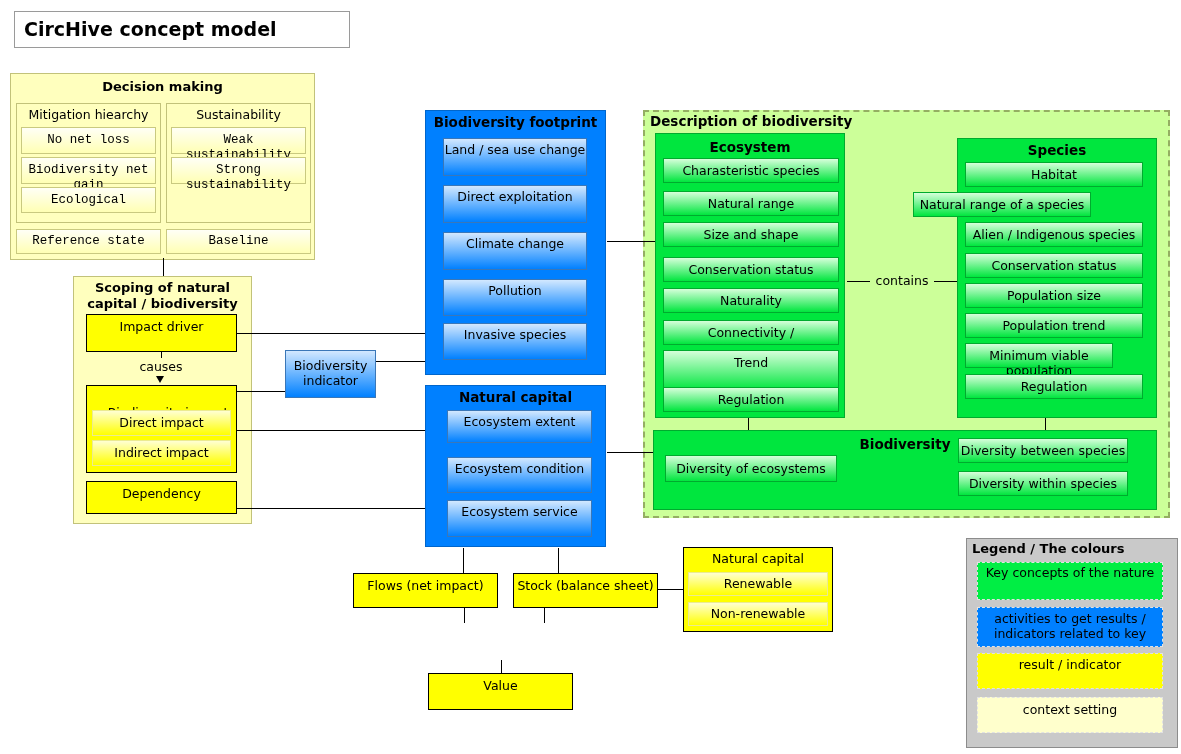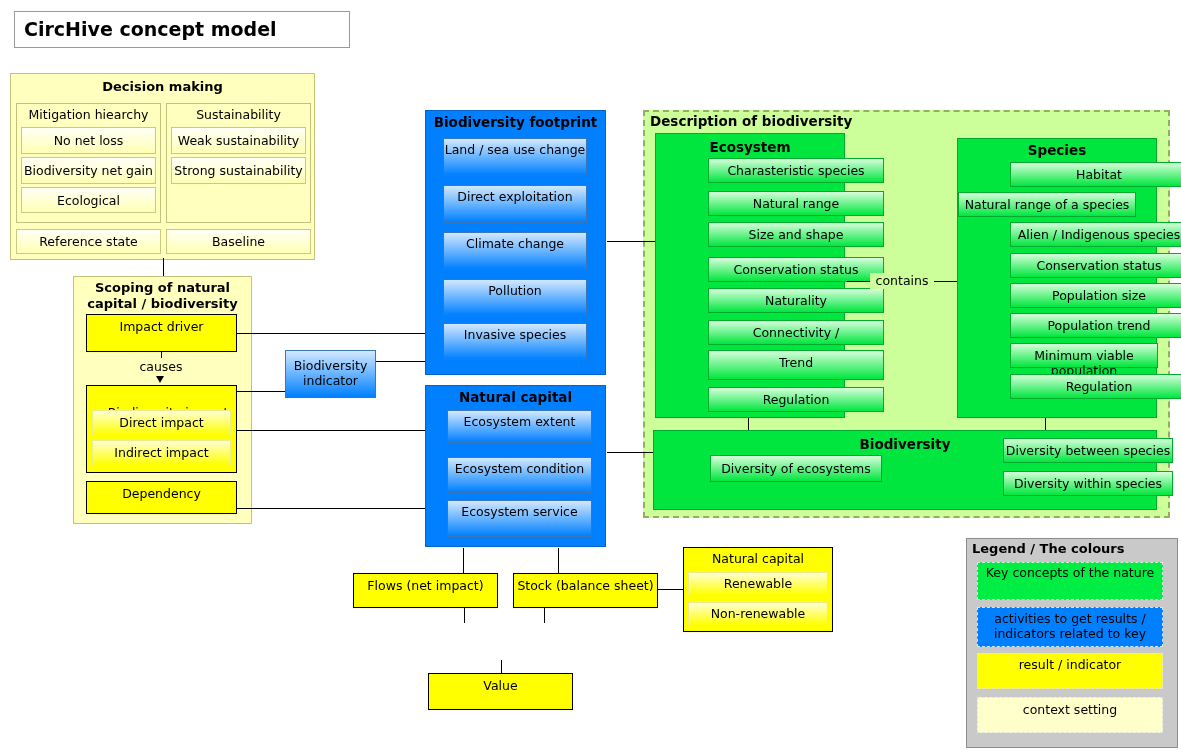--- a/index.html
+++ b/index.html
@@ -5,31 +5,31 @@
   html,body { margin:0; padding:0; background:#fff; }
   .canvas { position:relative; width:1181px; height:754px; background:#ffffff;
             font-family:"DejaVu Sans", sans-serif; color:#000; overflow:hidden; }
   .abs { position:absolute; box-sizing:border-box; }
   .t  { font-weight:bold; font-size:13px; text-align:center; line-height:16px; }
   .t2 { font-weight:bold; font-size:13.5px; text-align:center; line-height:17px; }
   .s  { font-size:12.5px; line-height:15px; }
   .ctr { text-align:center; }
   
   .ly      { background:#FFFFBE; border:1px solid #C2C27A; }
-  .leaf-ly { background:linear-gradient(#fffff6,#ffffb4); border:1px solid #C9C980; }
+  .leaf-ly { background:linear-gradient(#fffff6,#ffffb4); border:1px solid #C9C980;font-family:Liberation Mono, monospace; }
   
   .yellow  { background:#FFFF00; border:1px solid #000; }
   .leaf-y  { background:linear-gradient(#ffffd2,#ffff00); border:1px solid #ebeb90; }
   
   .blue    { background:#0080FF; border:1px solid #0066CC; }
   .leaf-b  { background:linear-gradient(#d2e8ff,#0080ff); border:1px solid #3a77b8; }
   .blue-flat { background:#0080FF; border:1px solid #000; }
   
   .green   { background:#00E63E; border:1px solid #00AB2E; }
-  .leaf-g  { background:linear-gradient(#d6ffda,#00e63e); border:1px solid #00AB2E;margin-left:45px; }
+  .leaf-g  { background:linear-gradient(#d6ffda,#00e63e); border:1px solid #00AB2E; }
   .desc    { background:#CCFF99; border:2px dashed #94AE62; }
   .legendbg{ background:#C9C9C9; border:1px solid #8C8C8C; }
   .leg-dash{ border:1px dashed #E2E2E2; }
   .cn { position:absolute; background:#000; }
   .clip { overflow:hidden; }
   .arrow-down { width:0; height:0; border-left:4px solid transparent;
                 border-right:4px solid transparent; border-top:7px solid #000; }
   .titlebox { background:#fff; border:1px solid #9a9a9a; font-weight:bold; font-size:19px;
               line-height:35px; padding-left:9px; }
 </style>
@@ -93,21 +93,21 @@
   <div class="abs t2" style="left:650px; top:113px; width:300px; text-align:left;">Description of biodiversity</div>
 
   <div class="abs green" style="left:655px; top:133px; width:190px; height:285px;"></div>
   <div class="abs t2" style="left:655px; top:139px; width:190px;">Ecosystem</div>
   <div class="abs leaf-g s ctr" style="left:663px; top:158px; width:176px; height:25px; padding-top:4px;">Charasteristic species</div>
   <div class="abs leaf-g s ctr" style="left:663px; top:191px; width:176px; height:25px; padding-top:4px;">Natural range</div>
   <div class="abs leaf-g s ctr" style="left:663px; top:222px; width:176px; height:25px; padding-top:4px;">Size and shape</div>
   <div class="abs leaf-g s ctr" style="left:663px; top:257px; width:176px; height:25px; padding-top:4px;">Conservation status</div>
   <div class="abs leaf-g s ctr" style="left:663px; top:288px; width:176px; height:25px; padding-top:4px;">Naturality</div>
   <div class="abs leaf-g s ctr clip" style="left:663px; top:320px; width:176px; height:25px; padding-top:4px;">Connectivity /</div>
-  <div class="abs leaf-g s ctr" style="left:663px; top:350px; width:176px; height:30px; padding-top:4px;">Trend</div>
+  <div class="abs leaf-g s ctr" style="left:663px; top:350px; width:176px; height:41px; padding-top:4px;">Trend</div>
   <div class="abs leaf-g s ctr" style="left:663px; top:387px; width:176px; height:25px; padding-top:4px;">Regulation</div>
 
   <div class="abs green" style="left:957px; top:138px; width:200px; height:280px;"></div>
   <div class="abs t2" style="left:957px; top:142px; width:200px;">Species</div>
   <div class="abs leaf-g s ctr" style="left:965px; top:162px; width:178px; height:25px; padding-top:4px;">Habitat</div>
   <div class="abs leaf-g s ctr" style="left:913px; top:192px; width:178px; height:25px; padding-top:4px;">Natural range of a species</div>
   <div class="abs leaf-g s ctr" style="left:965px; top:222px; width:178px; height:25px; padding-top:4px;">Alien / Indigenous species</div>
   <div class="abs leaf-g s ctr" style="left:965px; top:253px; width:178px; height:25px; padding-top:4px;">Conservation status</div>
   <div class="abs leaf-g s ctr" style="left:965px; top:283px; width:178px; height:25px; padding-top:4px;">Population size</div>
   <div class="abs leaf-g s ctr" style="left:965px; top:313px; width:178px; height:25px; padding-top:4px;">Population trend</div>

